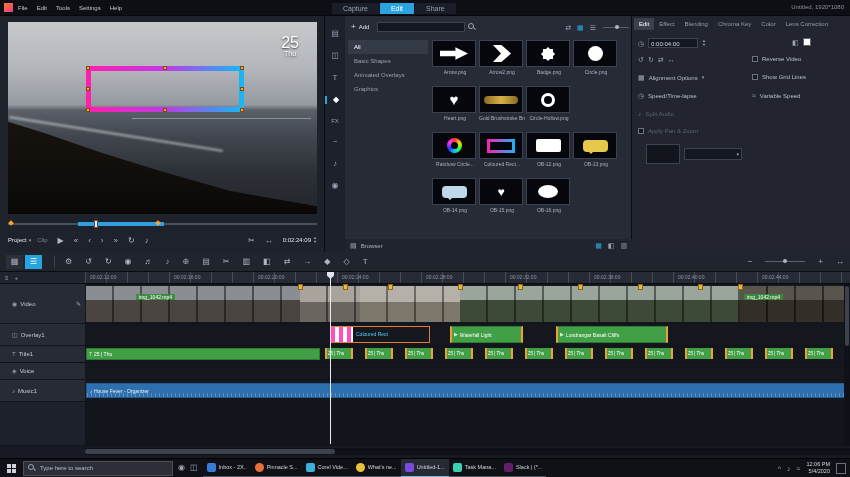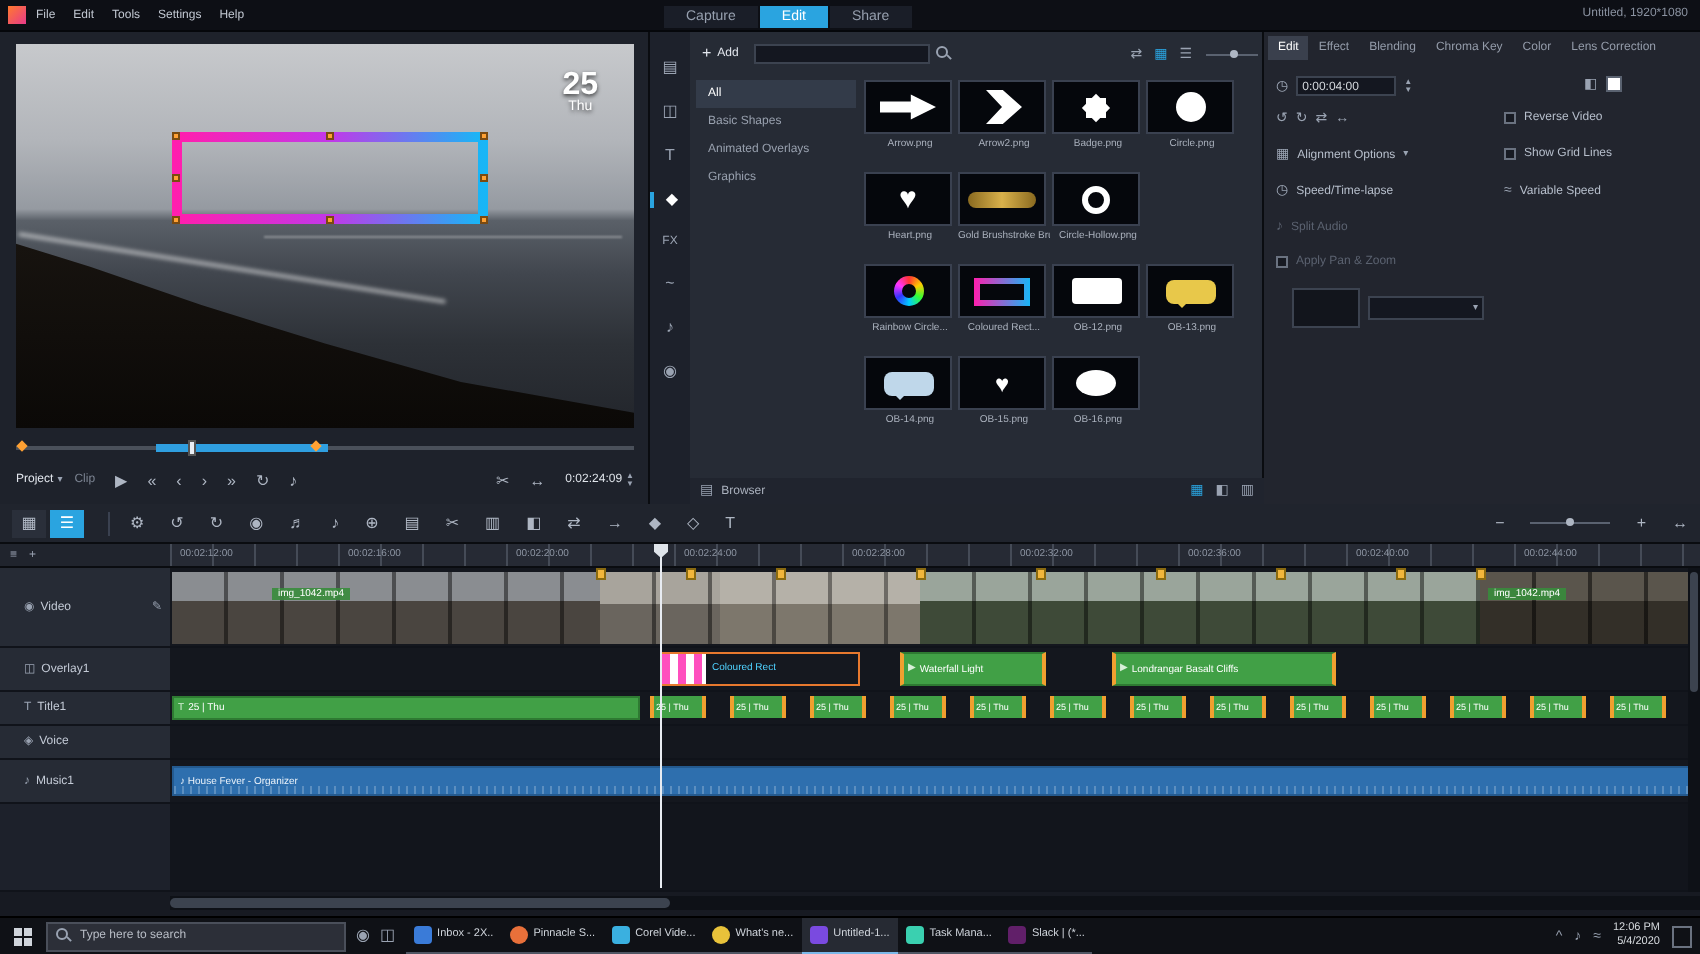--- a/index.html
+++ b/index.html
@@ -128,21 +128,21 @@
         <i class="h" style="left:-5px;top:-5px"></i>
         <i class="h" style="left:50%;top:-5px;margin-left:-2px"></i>
         <i class="h" style="right:-5px;top:-5px"></i>
         <i class="h" style="left:-5px;top:50%;margin-top:-2px"></i>
         <i class="h" style="right:-5px;top:50%;margin-top:-2px"></i>
         <i class="h" style="left:-5px;bottom:-5px"></i>
         <i class="h" style="left:50%;bottom:-5px;margin-left:-2px"></i>
         <i class="h" style="right:-5px;bottom:-5px"></i>
       </div>
       <div class="daynum">
-        <div style="font-size:16px;font-weight:bold">25</div>
+        <div style="font-size:16px;font-weight:normal">25</div>
         <div style="font-size:7px;margin-top:-2px">Thu</div>
       </div>
     </div>
     <div class="scrub">
       <div class="base"></div>
       <div class="sel"></div>
       <i class="mk" style="left:1px"></i>
       <i class="mk" style="left:148px"></i>
       <div class="hd"></div>
     </div>

